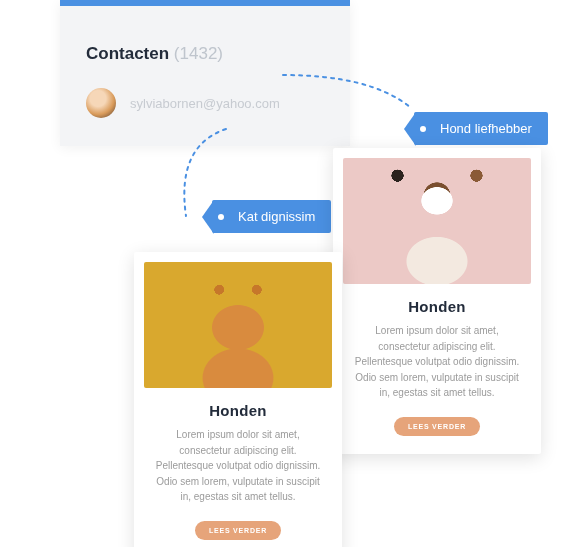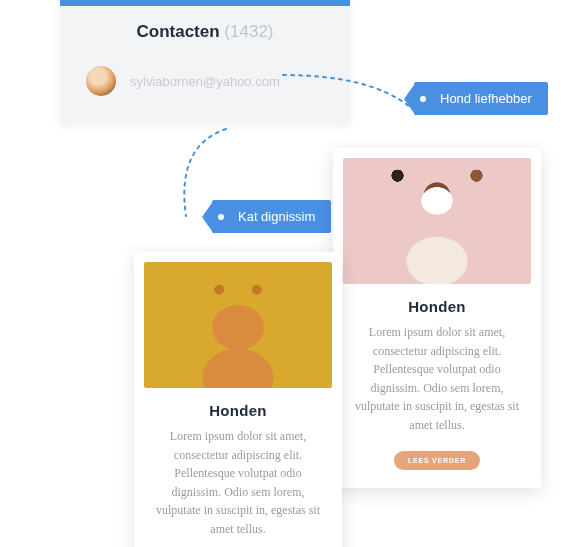--- a/index.html
+++ b/index.html
@@ -11,23 +11,22 @@
     position: relative;
     overflow: hidden;
   }
   .contacts-panel {
     position: absolute;
     top: 0;
     left: 60px;
     width: 290px;
     background: #f3f4f6;
     border-top: 6px solid #4a90e2;
-    padding: 16px 26px 28px;
+    padding: 38px 26px 28px;
     box-shadow: 0 2px 12px rgba(0,0,0,0.06);
-    text-align: center;
   }
   .contacts-header {
     font-size: 17px;
     color: #232c3b;
     margin-bottom: 18px;
   }
   .contacts-header .count {
     color: #bfc5cd;
     font-weight: 400;
   }
@@ -76,21 +75,21 @@
   }
   .tag .dot {
     position: absolute;
     left: 6px;
     top: 50%;
     transform: translateY(-50%);
     width: 6px; height: 6px;
     border-radius: 50%;
     background: #fff;
   }
-  .tag-hond { top: 82px; left: 414px; }
+  .tag-hond { top: 112px; left: 414px; }
   .tag-kat  { top: 200px; left: 212px; }
 
   .card {
     position: absolute;
     width: 208px;
     background: #fff;
     box-shadow: 0 4px 18px rgba(0,0,0,0.12);
     border-radius: 2px;
     padding: 10px 10px 18px;
     text-align: center;
@@ -122,26 +121,25 @@
       #d9a82e;
   }
   .card h3 {
     font-size: 15px;
     font-weight: 800;
     color: #232c3b;
     letter-spacing: 0.3px;
     margin-bottom: 8px;
   }
   .card p {
-    font-size: 12px;
+    font-size: 10px;
     line-height: 1.55;
     color: #9b9b9b;
     padding: 0 10px;
     margin-bottom: 14px;
-    font-family: Liberation Serif, serif;
   }
   .card .btn {
     display: inline-block;
     background: #E6A47A;
     color: #fff;
     font-size: 7px;
     font-weight: 700;
     letter-spacing: 0.8px;
     padding: 6px 14px;
     border-radius: 14px;

